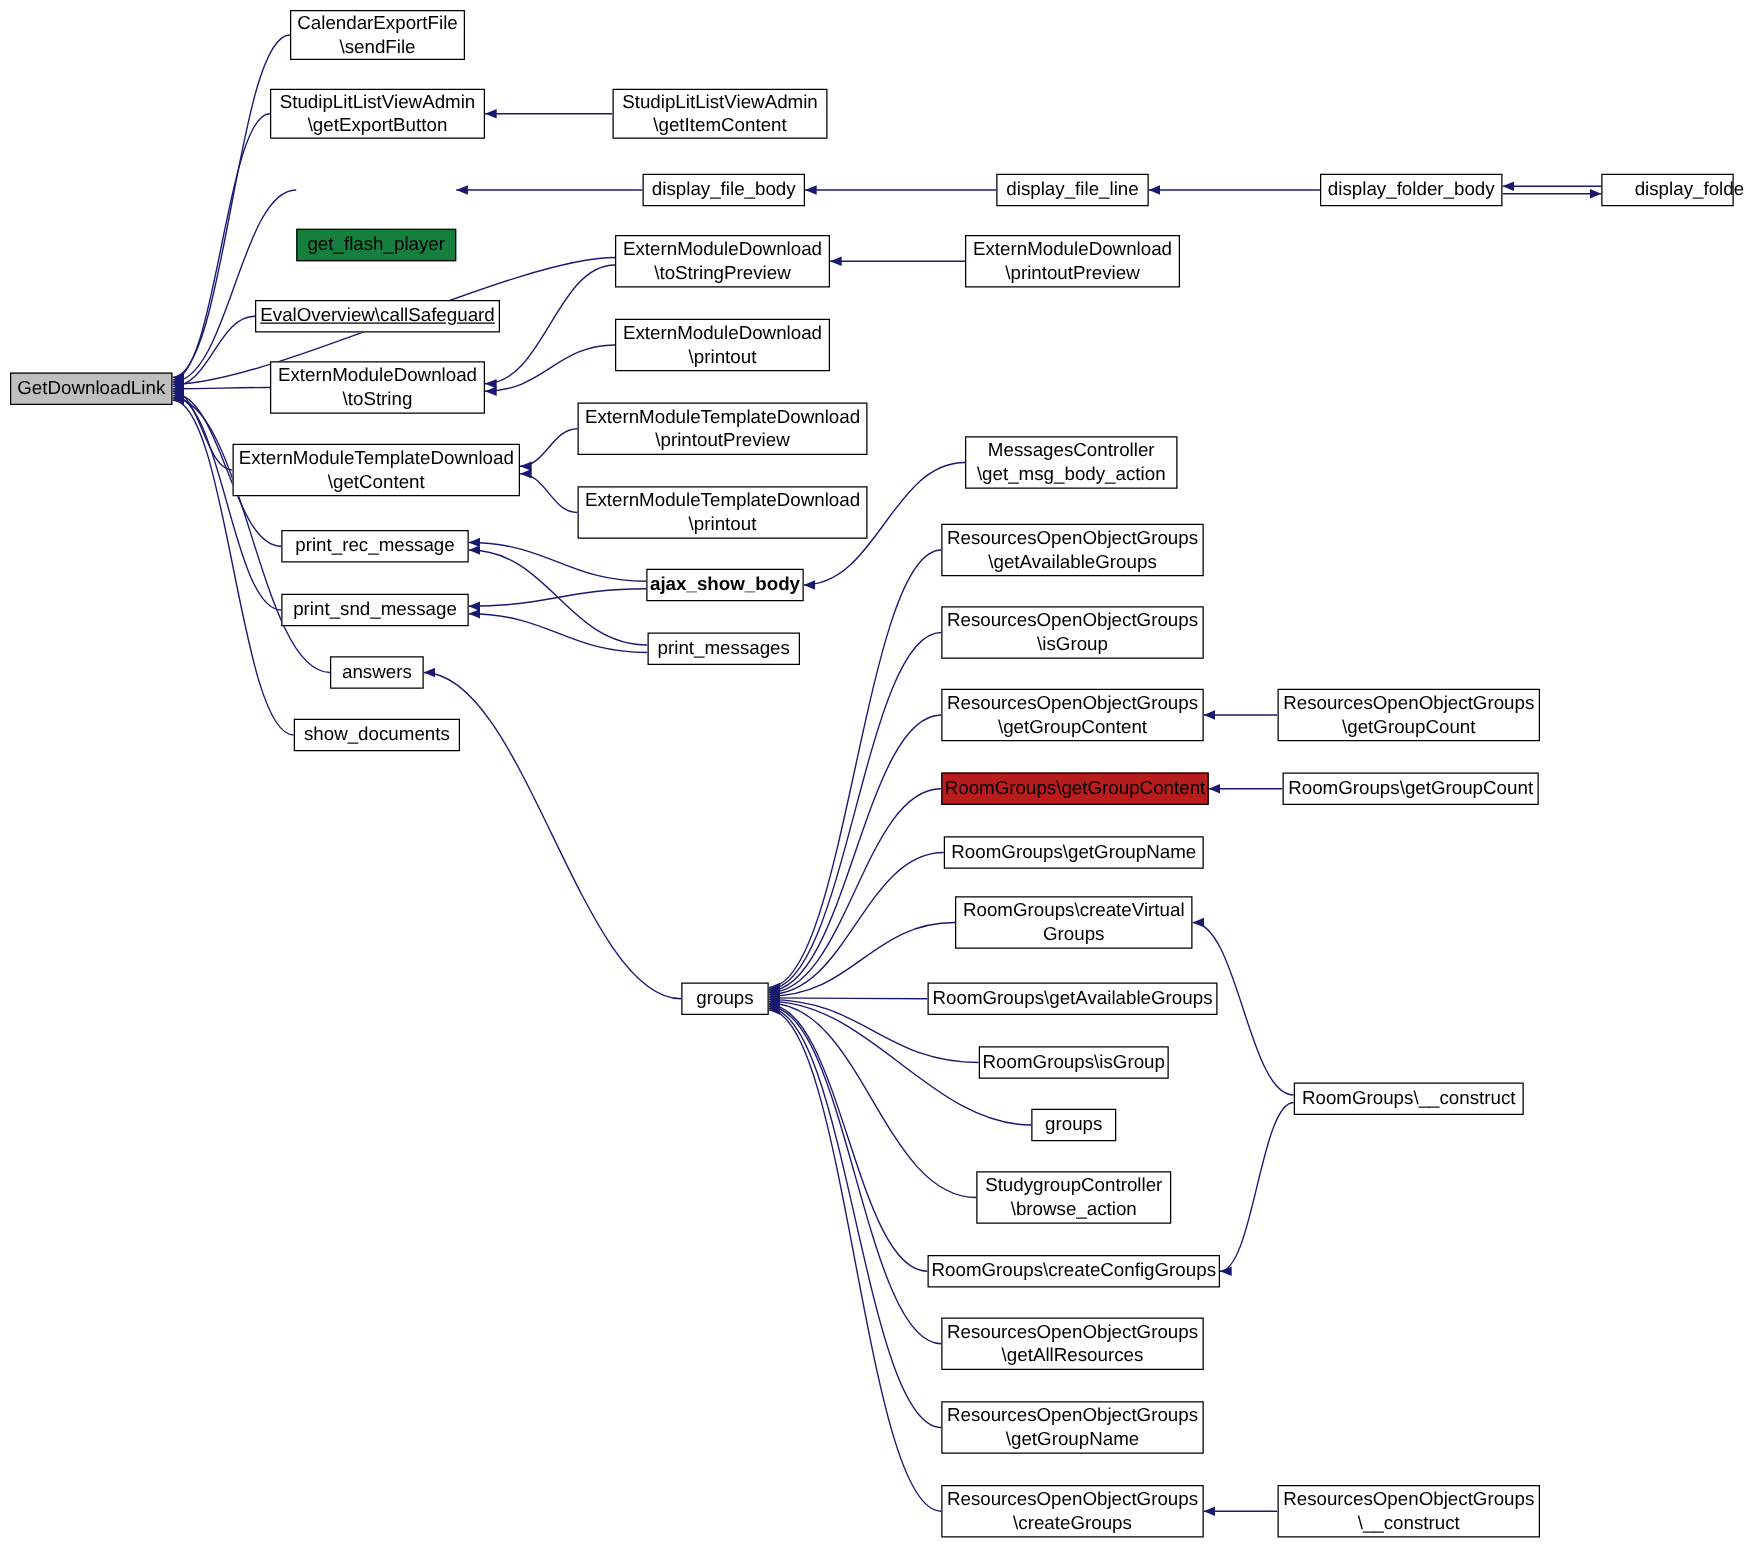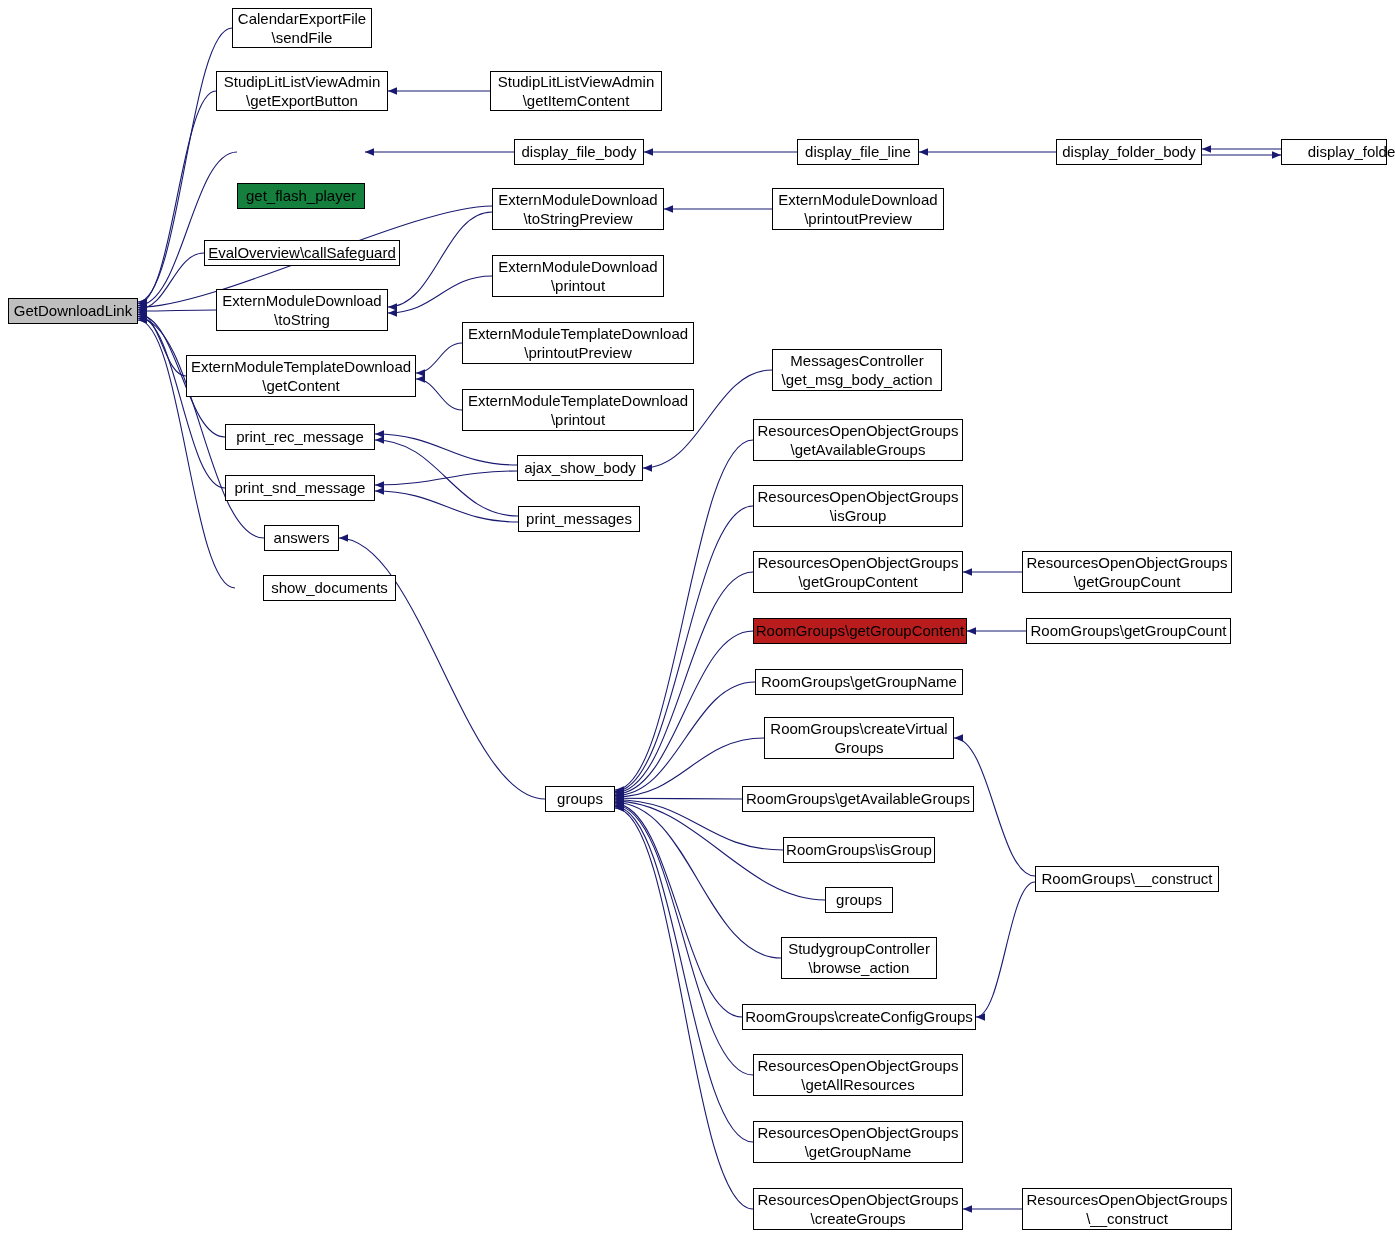--- a/index.html
+++ b/index.html
@@ -153,33 +153,33 @@
       <span class="node-label">ExternModuleTemplateDownload
 \printout</span>
     </div>
     <div class="node" style="left: 772px; top: 349px; width: 170px; height: 42px; background: rgb(255, 255, 255); border-color: rgb(0, 0, 0);">
       <span class="node-label">MessagesController
 \get_msg_body_action</span>
     </div>
     <div class="node" style="left: 225px; top: 424px; width: 150px; height: 26px; background: rgb(255, 255, 255); border-color: rgb(0, 0, 0);">
       <span class="node-label">print_rec_message</span>
     </div>
-    <div class="node" style="left: 517px; top: 455px; width: 126px; height: 26px; background: rgb(255, 255, 255); border-color: rgb(0, 0, 0);">
+    <div class="node" style="left: 517px; top: 455px; width: 126px; height: 26px; background: rgb(255, 255, 255); border-color: rgb(0, 0, 0); font-weight: bold;">
       <span class="node-label">ajax_show_body</span>
     </div>
     <div class="node" style="left: 225px; top: 475px; width: 150px; height: 26px; background: rgb(255, 255, 255); border-color: rgb(0, 0, 0);">
       <span class="node-label">print_snd_message</span>
     </div>
     <div class="node" style="left: 518px; top: 506px; width: 122px; height: 26px; background: rgb(255, 255, 255); border-color: rgb(0, 0, 0);">
       <span class="node-label">print_messages</span>
     </div>
     <div class="node" style="left: 264px; top: 525px; width: 75px; height: 26px; background: rgb(255, 255, 255); border-color: rgb(0, 0, 0);">
       <span class="node-label">answers</span>
     </div>
-    <div class="node" style="left: 235px; top: 575px; width: 133px; height: 26px; background: rgb(255, 255, 255); border-color: rgb(0, 0, 0); margin-left: 28px;">
+    <div class="node" style="left: 235px; top: 575px; width: 133px; height: 26px; background: rgb(255, 255, 255); border-color: rgb(0, 0, 0);">
       <span class="node-label">show_documents</span>
     </div>
     <div class="node" style="left: 753px; top: 419px; width: 210px; height: 42px; background: rgb(255, 255, 255); border-color: rgb(0, 0, 0);">
       <span class="node-label">ResourcesOpenObjectGroups
 \getAvailableGroups</span>
     </div>
     <div class="node" style="left: 753px; top: 485px; width: 210px; height: 42px; background: rgb(255, 255, 255); border-color: rgb(0, 0, 0);">
       <span class="node-label">ResourcesOpenObjectGroups
 \isGroup</span>
     </div>

